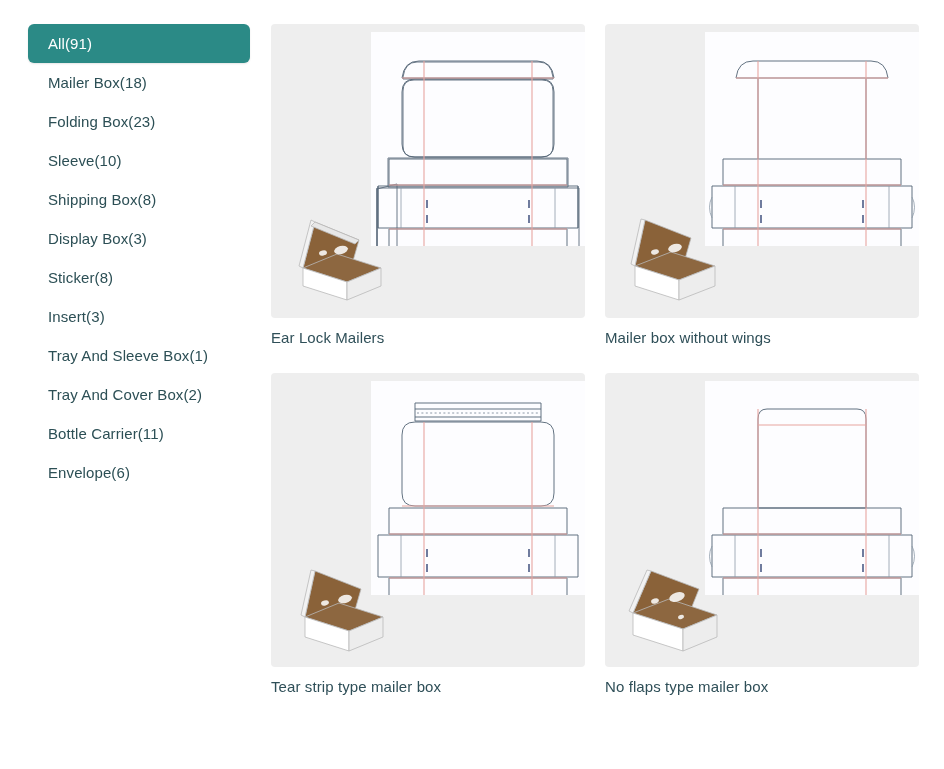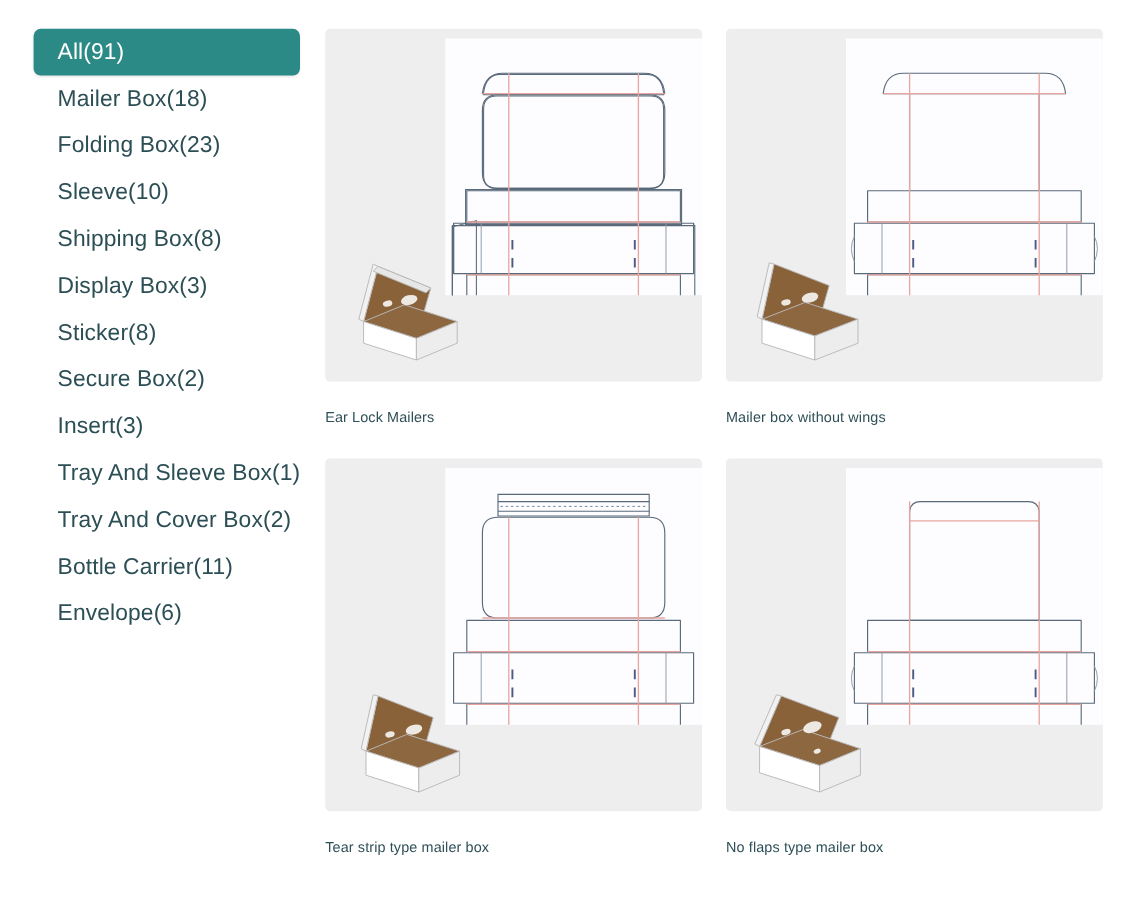--- a/index.html
+++ b/index.html
@@ -41,21 +41,21 @@
   .cat-item {
     height: 39px;
     display: flex;
     align-items: center;
     padding: 0 20px 0 20px;
     margin: 0 21px 0 28px;
     box-sizing: border-box;
     border-radius: 6px;
     cursor: pointer;
     color: #2c4f55;
-    font-size: 19px;
+    font-size: 15px;
     letter-spacing: .1px;
     white-space: nowrap;
   }
 
   .cat-item.active {
     background: #2b8a86;
     color: #ffffff;
     box-shadow: 0 1px 2px rgba(0,0,0,.10);
   }
 
@@ -105,22 +105,22 @@
     position: absolute;
     left: 14px;
     bottom: 8px;
     width: 110px;
     height: 100px;
     pointer-events: none;
   }
   .box3d svg { display: block; width: 100%; height: 100%; }
 
   .card-label {
-    margin-top: 23px;
-    font-size: 12px;
+    margin-top: 11px;
+    font-size: 15px;
     color: #2f4f58;
     letter-spacing: .1px;
     cursor: pointer;
   }
 </style>
 </head>
 <body>
 
 <div class="page">
 
@@ -139,23 +139,20 @@
         <span>Sleeve(10)</span>
       </li>
       <li class="cat-item">
         <span>Shipping Box(8)</span>
       </li>
       <li class="cat-item">
         <span>Display Box(3)</span>
       </li>
       <li class="cat-item">
         <span>Sticker(8)</span>
-      </li>
-      <li class="cat-item">
-        <span>Secure Box(2)</span>
       </li>
       <li class="cat-item">
         <span>Insert(3)</span>
       </li>
       <li class="cat-item">
         <span>Tray And Sleeve Box(1)</span>
       </li>
       <li class="cat-item">
         <span>Tray And Cover Box(2)</span>
       </li>

